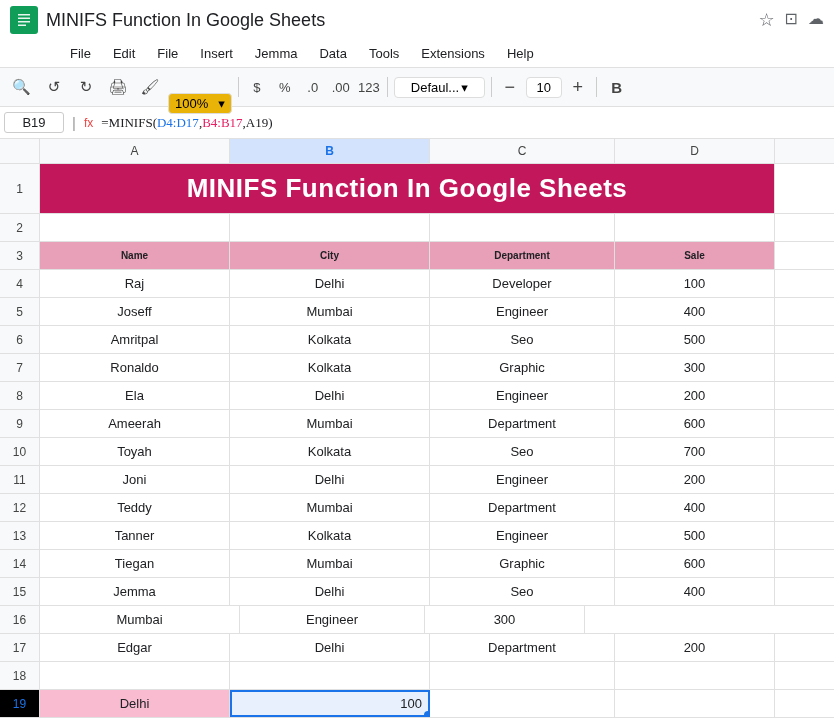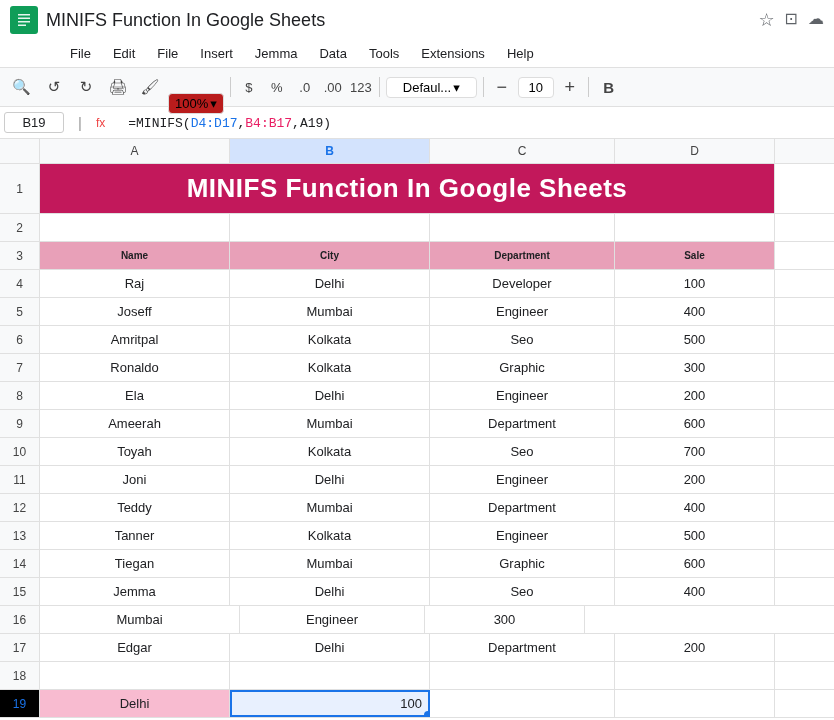--- a/index.html
+++ b/index.html
@@ -88,24 +88,24 @@
       height: 20px;
       background: #ccc;
       margin: 0 2px;
     }
     .zoom-selector {
       display: flex;
       align-items: center;
       border: 1px solid #ddd;
       border-radius: 4px;
       padding: 2px 6px;
-      background: #b91c1c;
+      background: #eab308;
       cursor: pointer;
       font-size: 13px;
-      gap: 2px;
+      gap: 10px;
       margin-top: 32px;
     }
     .currency-btn {
       width: 24px;
       height: 24px;
       display: flex;
       align-items: center;
       justify-content: center;
       cursor: pointer;
       font-size: 13px;
@@ -155,21 +155,21 @@
       color: #444;
     }
 
     
     .formula-bar {
       display: flex;
       align-items: center;
       border-bottom: 1px solid #e0e0e0;
       height: 32px;
       padding: 0 4px;
-      gap: 10px;
+      gap: 4px;
     }
     .cell-ref {
       width: 60px;
       font-size: 13px;
       text-align: center;
       border: 1px solid #ccc;
       border-radius: 3px;
       padding: 2px 4px;
       color: #202124;
     }
@@ -182,23 +182,22 @@
       color: #ef4444;
       font-size: 12px;
       padding-right: 4px;
     }
     .formula-content {
       font-size: 13px;
       color: #202124;
       flex: 1;
     }
     .formula-colored {
-      font-family: Liberation Mono, monospace;
-      font-size: 13px;
-      margin-left: 9px;
+      font-family: Liberation Serif, serif;
+      font-size: 13px;
     }
 
     
     .spreadsheet {
       display: flex;
       flex-direction: column;
       overflow: hidden;
     }
     .col-headers {
       display: flex;

